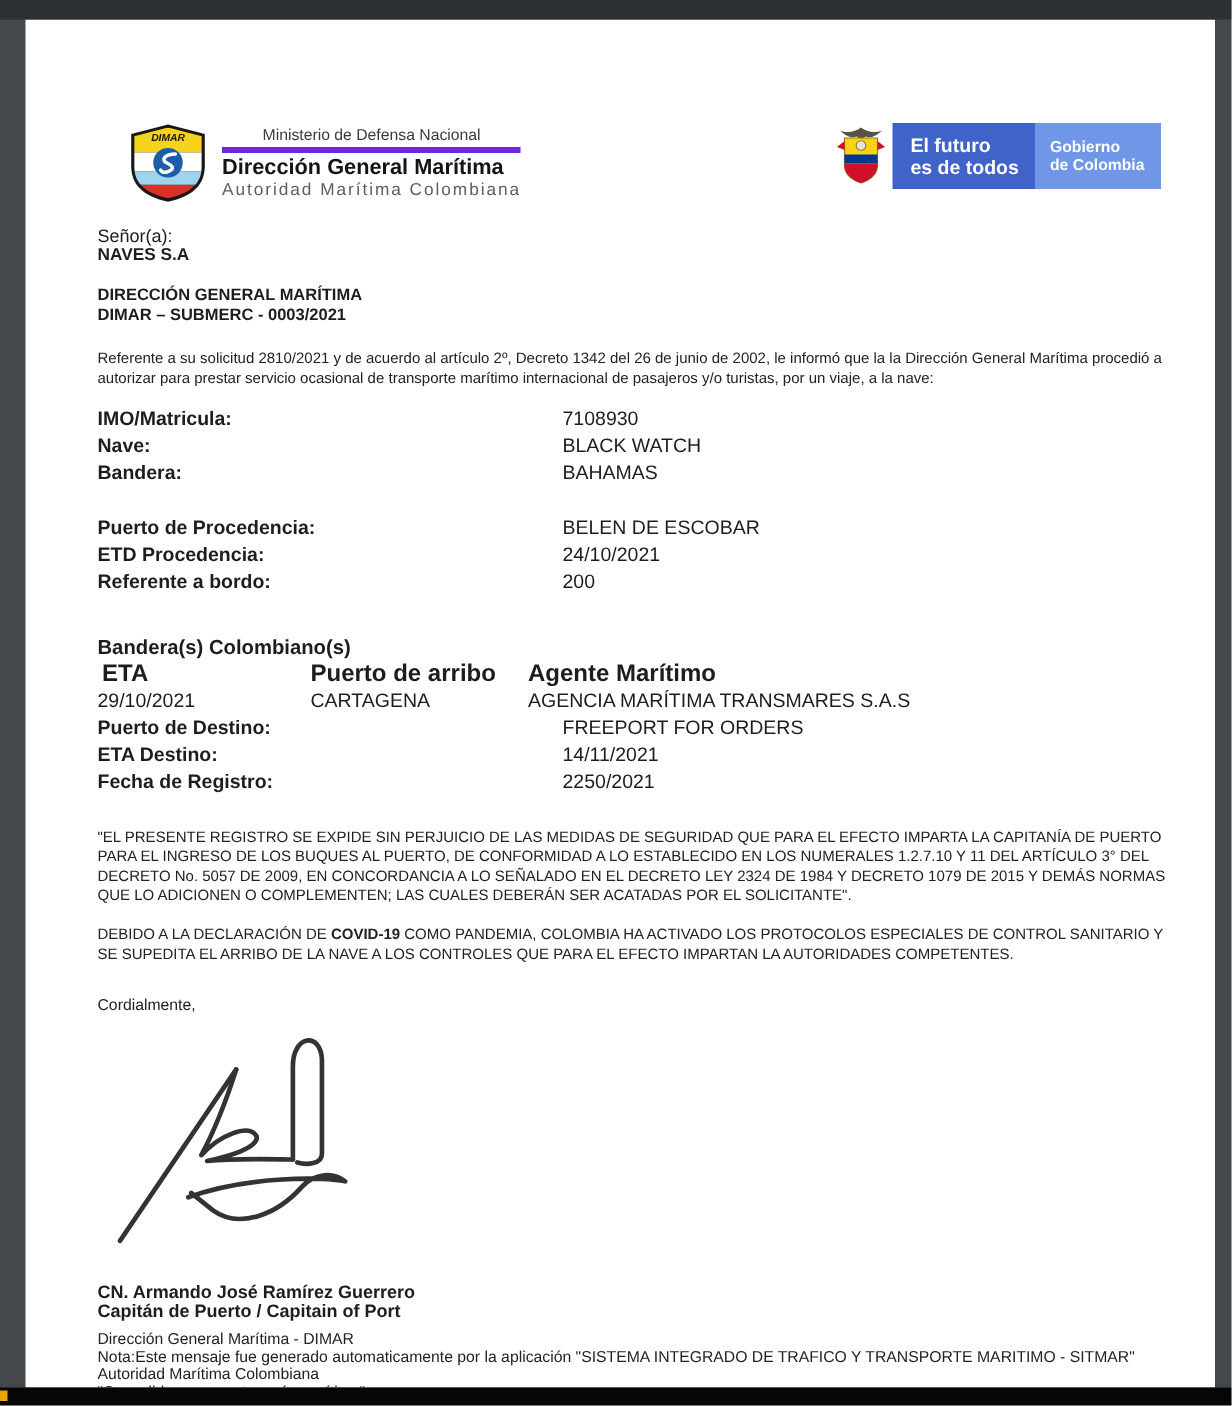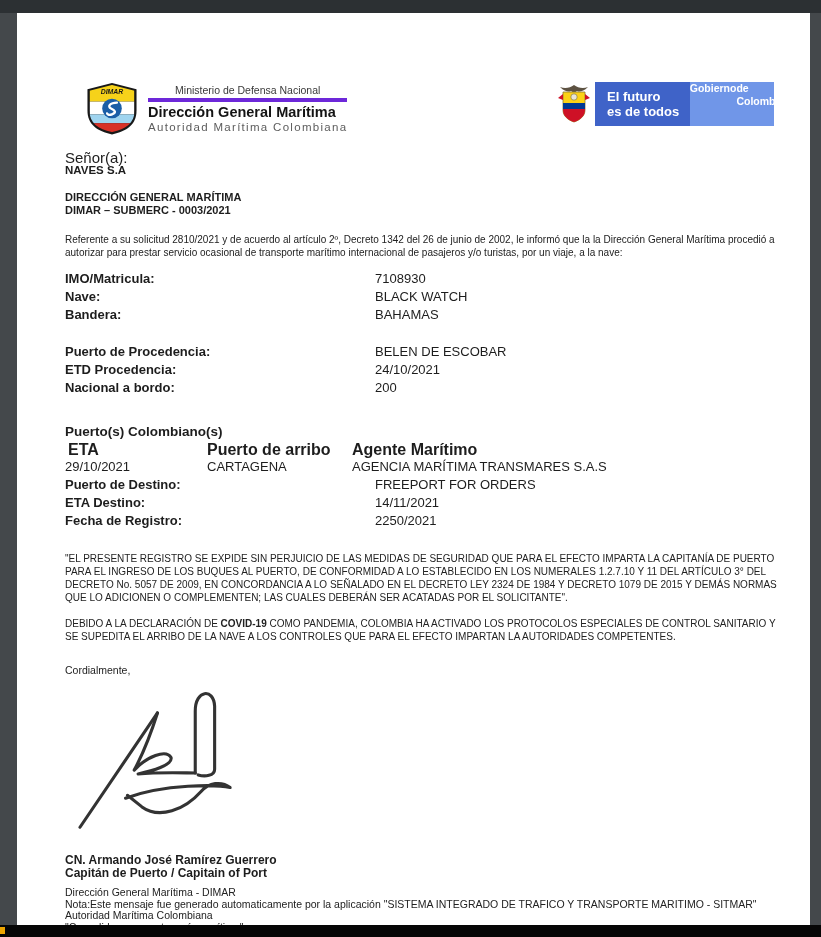--- a/index.html
+++ b/index.html
@@ -28,25 +28,25 @@
   .dimar-logo { display:flex; align-items:flex-start; margin-left:19px; }
   .dimar-shield { width:56px; height:53px; flex:0 0 auto; }
   .dimar-text { margin-left:8px; padding-top:2px; }
   .dimar-line1 { font-size:10.5px; color:#3a3a3a; text-align:center; padding:0 4px 2px 4px; border-bottom:4px solid #6d28d9; }
   .dimar-line2 { font-size:14.5px; font-weight:bold; color:#141414; margin-top:2px; }
   .dimar-line3 { font-size:11.5px; color:#5d5d5d; letter-spacing:1.3px; margin-top:1px; }
 
   .gov-logo { display:flex; align-items:stretch; height:44px; margin-right:5px; }
   .gov-arms { width:42px; background:#ffffff; display:flex; align-items:center; justify-content:center; }
   .gov-box-dark { width:95px; background:#3f63c8; color:#ffffff; font-weight:bold; font-size:13px; line-height:15px; display:flex; flex-direction:column; justify-content:center; padding-left:12px; }
-  .gov-box-light { width:84px; background:#7096e8; color:#fff; font-weight:bold; font-size:10.5px; line-height:12.5px; display:flex; justify-content:center; padding-left:10px; }
+  .gov-box-light { width:84px; background:#7096e8; color:#fff; font-weight:bold; font-size:10.5px; line-height:12.5px; display:flex; flex-direction:column; justify-content:center; padding-left:10px; }
 
   
   .recipient { margin-top:15px; }
-  .recipient-salutation { font-size:15px; line-height:13px; }
+  .recipient-salutation { font-size:12px; line-height:13px; }
   .recipient-name { font-size:11.5px; font-weight:bold; line-height:13px; }
 
   .refblock { margin-top:14px; }
   .refblock div { font-size:11px; font-weight:bold; line-height:12.5px; }
 
   .para { width:712px; font-size:10px; line-height:13px; color:#222; }
   .intro { margin-top:17px; }
 
   .fields { margin-top:11px; }
   .fields.voyage { margin-top:19px; }
@@ -168,27 +168,27 @@
   <div class="fields voyage">
     <div class="frow">
       <span class="flabel">Puerto de Procedencia:</span>
       <span class="fvalue">BELEN DE ESCOBAR</span>
     </div>
     <div class="frow">
       <span class="flabel">ETD Procedencia:</span>
       <span class="fvalue">24/10/2021</span>
     </div>
     <div class="frow">
-      <span class="flabel">Nacional a bordo:</span>
+      <span class="flabel">Referente a bordo:</span>
       <span class="fvalue">200</span>
     </div>
   </div>
 
   
-  <div class="ports-heading">Puerto(s) Colombiano(s)</div>
+  <div class="ports-heading">Bandera(s) Colombiano(s)</div>
   <div class="ports-header">
     <span class="pc1">ETA</span>
     <span class="pc2">Puerto de arribo</span>
     <span class="pc3">Agente Marítimo</span>
   </div>
   <div class="ports-row">
     <span class="pc1">29/10/2021</span>
     <span class="pc2">CARTAGENA</span>
     <span class="pc3">AGENCIA MARÍTIMA TRANSMARES S.A.S</span>
   </div>

